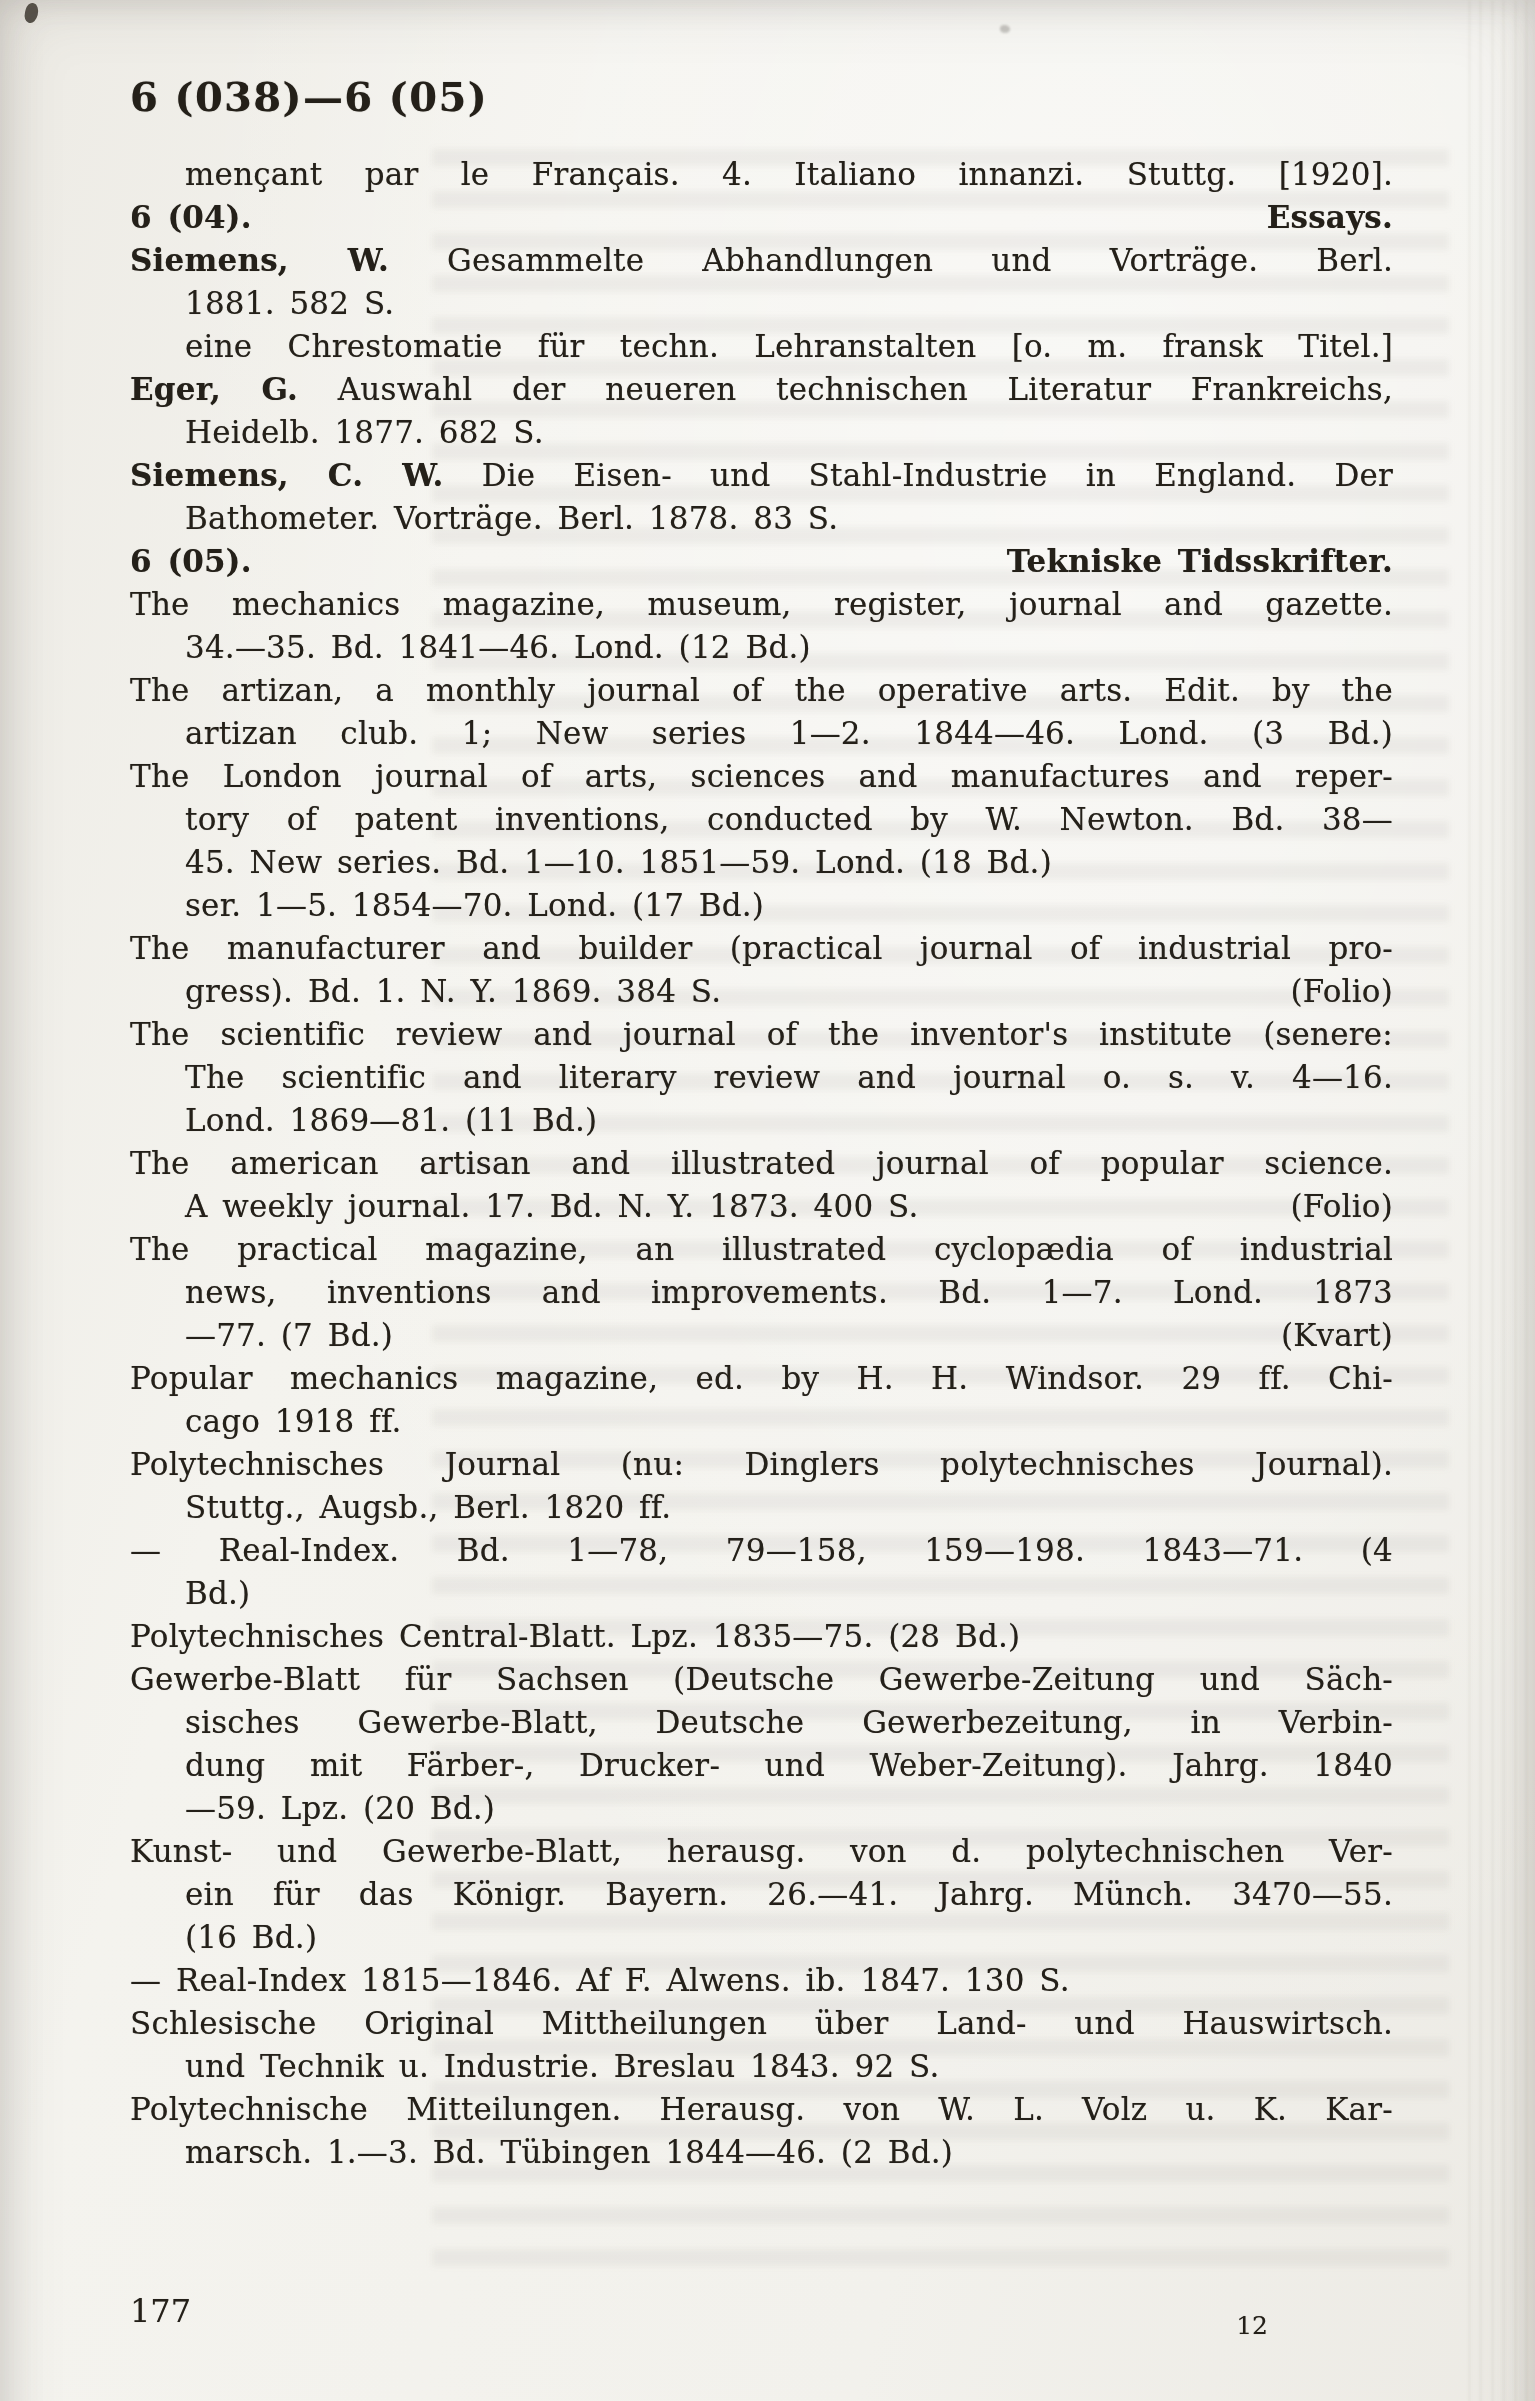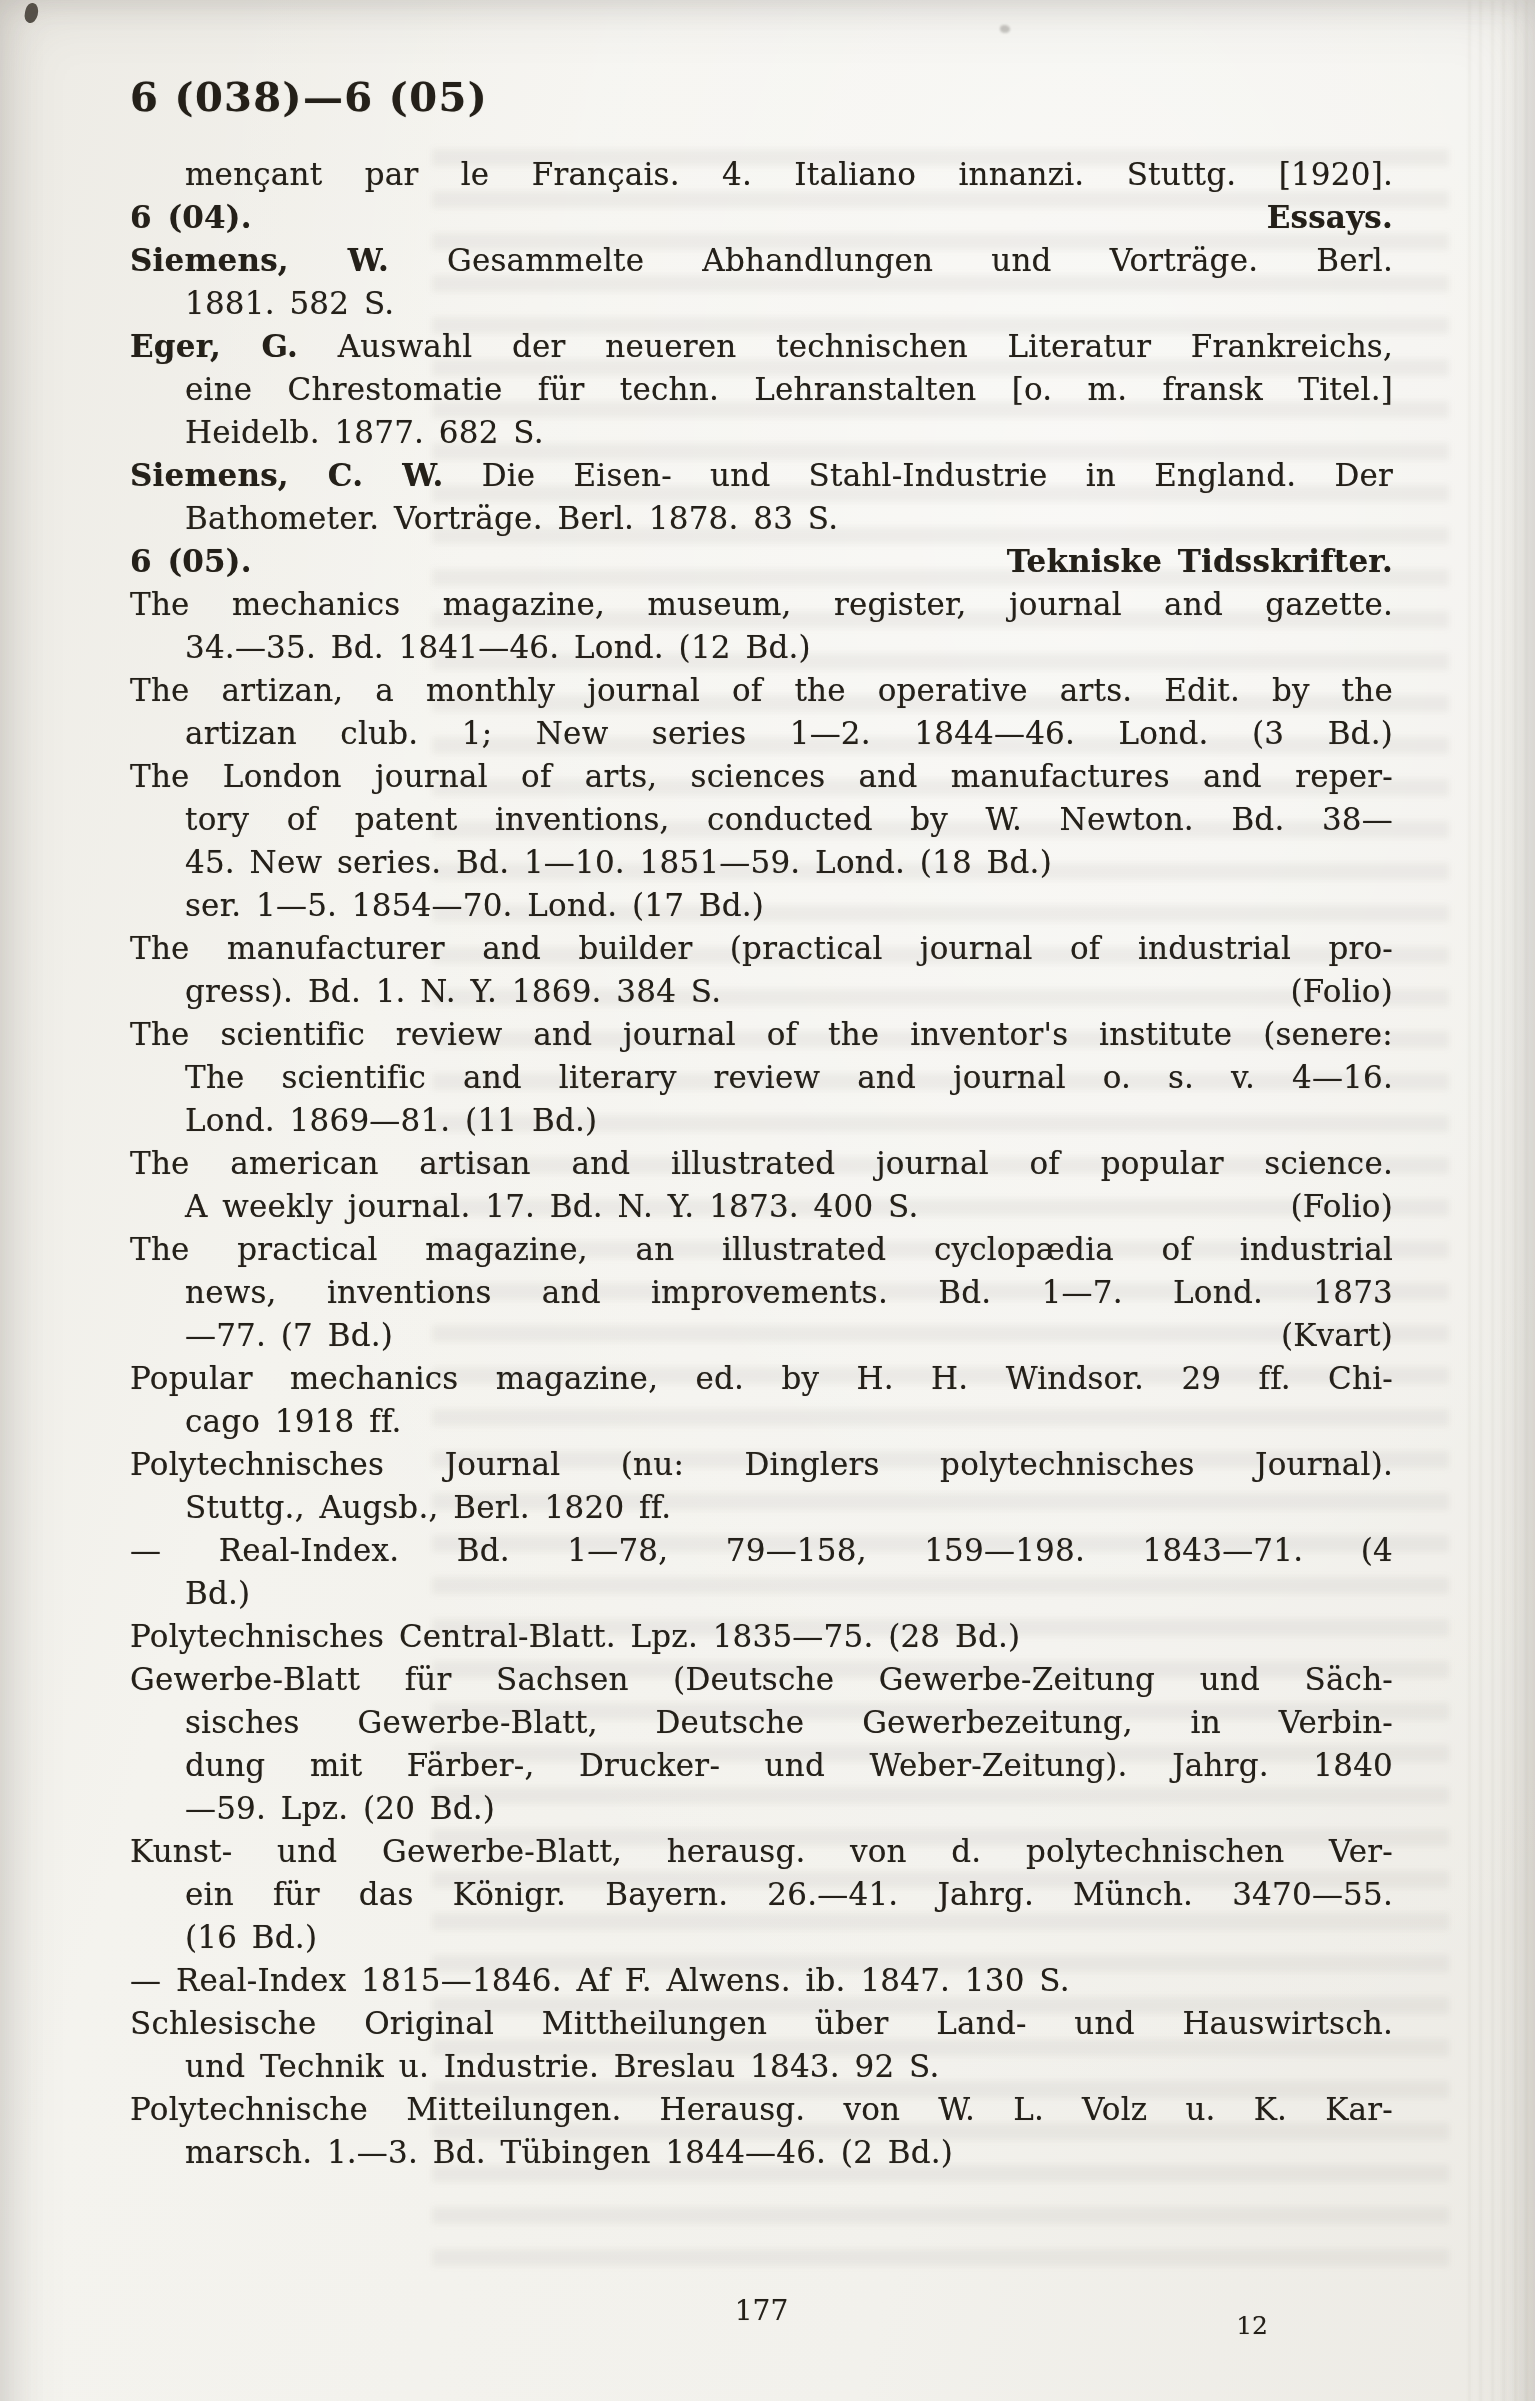--- a/index.html
+++ b/index.html
@@ -42,21 +42,21 @@
     font-size:31px; word-spacing:.15em; letter-spacing:0.2px;
     text-shadow:0 0 0.7px rgba(36,32,25,.42);
   }
   .line{position:relative; height:43px; line-height:43px; white-space:normal;}
   .line.ind{padding-left:55px;}
   .line.just{text-align:justify; text-align-last:justify;}
   .b{font-weight:bold;}
   .right{position:absolute; right:0; top:0;}
   .footer-page{
     position:absolute; top:2292px; left:130px; width:1263px;
-    text-align:center; font-size:28px; line-height:38px;
+    font-size:32px; line-height:38px;
     text-shadow:0 0 0.7px rgba(36,32,25,.42);
   }
   .footer-sig{
     position:absolute; top:2311px; right:267px;
     font-size:25px; line-height:29px;
     text-shadow:0 0 0.7px rgba(36,32,25,.42);
   }
 </style>
 </head>
 <body>
@@ -67,22 +67,22 @@
   <div class="speck s1"></div>
   <div class="speck s2"></div>
 
   <div class="header">6 (038)—6 (05)</div>
 
   <div class="text-block">
       <div class="line ind just"><span>mençant par le Français. 4. Italiano innanzi. Stuttg. [1920].</span></div>
       <div class="line"><span class="b">6 (04).</span> <span class="right b">Essays.</span></div>
       <div class="line just"><span class="b">Siemens, W.</span> <span>Gesammelte Abhandlungen und Vorträge. Berl.</span></div>
       <div class="line ind"><span>1881. 582 S.</span></div>
+      <div class="line ind just"><span>eine Chrestomatie für techn. Lehranstalten [o. m. fransk Titel.]</span></div>
       <div class="line just"><span class="b">Eger, G.</span> <span>Auswahl der neueren technischen Literatur Frankreichs,</span></div>
-      <div class="line ind just"><span>eine Chrestomatie für techn. Lehranstalten [o. m. fransk Titel.]</span></div>
       <div class="line ind"><span>Heidelb. 1877. 682 S.</span></div>
       <div class="line just"><span class="b">Siemens, C. W.</span> <span>Die Eisen- und Stahl-Industrie in England. Der</span></div>
       <div class="line ind"><span>Bathometer. Vorträge. Berl. 1878. 83 S.</span></div>
       <div class="line"><span class="b">6 (05).</span> <span class="right b">Tekniske Tidsskrifter.</span></div>
       <div class="line just"><span>The mechanics magazine, museum, register, journal and gazette.</span></div>
       <div class="line ind"><span>34.—35. Bd. 1841—46. Lond. (12 Bd.)</span></div>
       <div class="line just"><span>The artizan, a monthly journal of the operative arts. Edit. by the</span></div>
       <div class="line ind just"><span>artizan club. 1; New series 1—2. 1844—46. Lond. (3 Bd.)</span></div>
       <div class="line just"><span>The London journal of arts, sciences and manufactures and reper-</span></div>
       <div class="line ind just"><span>tory of patent inventions, conducted by W. Newton. Bd. 38—</span></div>

